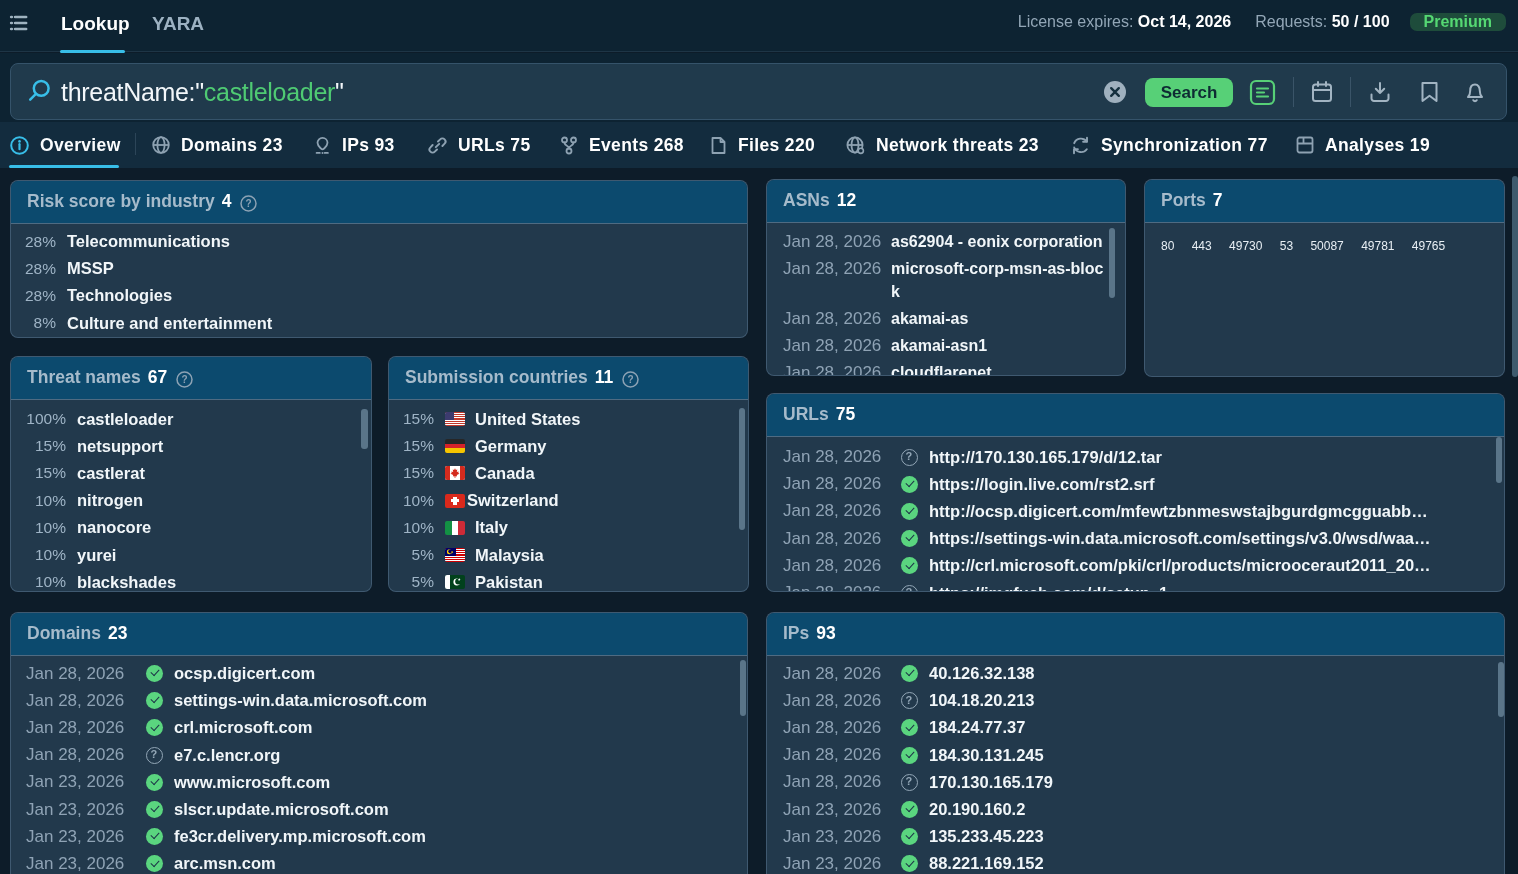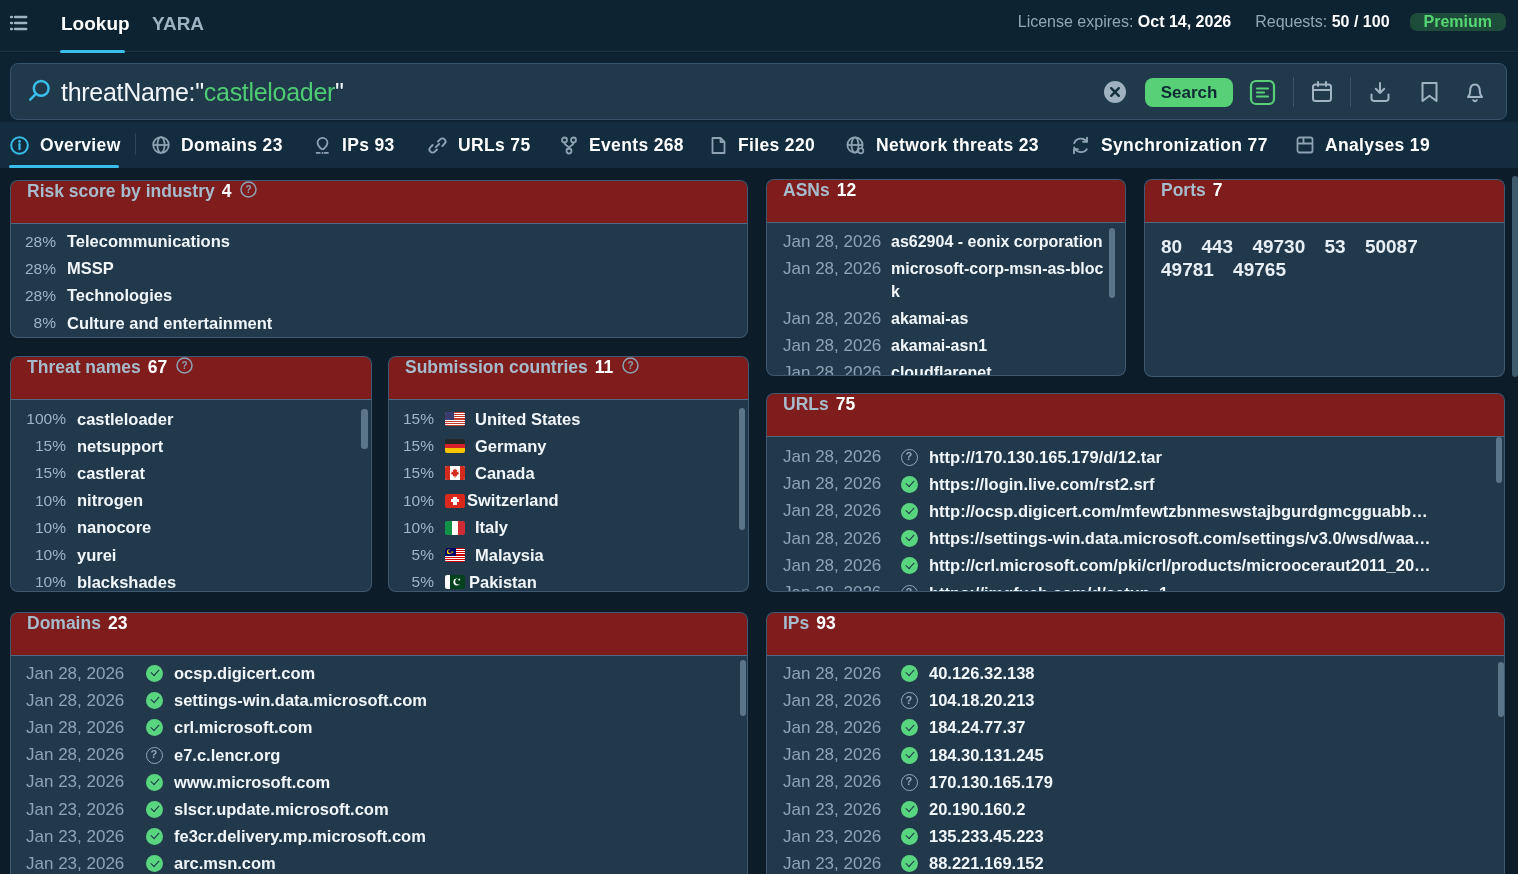--- a/index.html
+++ b/index.html
@@ -25,21 +25,21 @@
 #btn-search{position:absolute;left:1145px;top:78px;width:88px;height:29px;background:#57D077;border-radius:8px;color:#0E2B33;font-weight:bold;font-size:17px;display:flex;align-items:center;justify-content:center}
 
 #tabrow{position:absolute;left:0;top:122px;width:1518px;height:46px;background:#132C3E}
 .tab{position:absolute;top:122px;height:46px;display:flex;align-items:center;font-size:17.5px;letter-spacing:0.35px;font-weight:bold;color:#ffffff}
 .tab svg{margin-right:11px}
 #tab-ov{color:#FAFCFD}
 #ov-under{position:absolute;left:9px;top:165px;width:110px;height:3px;background:#38BEE8;border-radius:2px}
 #tabdiv{position:absolute;left:135px;top:133px;width:1px;height:22px;background:#2C4558}
 
 .card{position:absolute;background:#22394C;border:1px solid rgba(125,160,190,0.32);border-radius:8px;overflow:hidden}
-.chead{height:43px;background:#7f1d1d;border-bottom:1px solid #4F6B82;display:flex;align-items:flex-start;padding:0 16px;font-size:17.5px;font-weight:bold;color:#A6BBCB}
+.chead{height:43px;background:#0c4a6e;border-bottom:1px solid #4F6B82;display:flex;align-items:flex-end;padding:11px 16px;font-size:17.5px;font-weight:bold;color:#A6BBCB}
 .chead .cnt{color:#FFFFFF;margin-left:7px}
 .chead svg{margin-left:9px}
 .rows{padding-top:4px}
 .row{height:27.2px;display:flex;align-items:center}
 .pct{color:#9FB4C6;font-size:15.5px;text-align:right;flex:none}
 .val{color:#F1F6F9;font-size:16.5px;font-weight:bold;white-space:nowrap}
 .date{color:#8FA3B5;font-size:17px;flex:none}
 .sbar{position:absolute;background:#5A7589;border-radius:3px}
 .flag{width:20px;height:14px;border-radius:2px;overflow:hidden;position:relative;flex:none}
 .ic{width:17px;height:17px;border-radius:50%;flex:none;margin-left:10px;position:relative}
@@ -291,21 +291,21 @@
       </div>
     <div class="row">
         <span class="pct" style="width:33px">5%</span>
         <span class="flag" style="margin-left:11px" id="f-pk">
           <svg width="20" height="14" viewBox="0 0 20 14" style="position:absolute;left:0;top:0">
             <circle cx="11.8" cy="7" r="3.4" fill="#FFF"></circle>
             <circle cx="13.2" cy="6.4" r="3" fill="#01411C"></circle>
             <path d="M14.6 3.2l.45 1 1.05.1-.8.75.25 1.05-.95-.6-.95.55.3-1.05-.8-.7 1.1-.05z" fill="#FFF" transform="scale(0.9) translate(1.2,0.2)"></path>
           </svg>
         </span>
-        <span class="val" style="margin-left:4px">Pakistan</span>
+        <span class="val" style="margin-left:10px">Pakistan</span>
       </div>
   </div>
 </div>
 <div class="sbar" style="left:739px;top:408px;width:6px;height:122px"></div>
 
 <div class="card" style="left:10px;top:612px;width:738px;height:290px">
   <div class="chead">Domains<span class="cnt">23</span></div>
   <div class="rows" style="padding-left:15px">
     <div class="row">
         <span class="date" style="width:110px">Jan 28, 2026</span>
@@ -374,21 +374,21 @@
     <div class="arow">
         <span class="date" style="width:99px;flex:none">Jan 28, 2026</span>
         <span class="val aval">cloudflarenet</span>
       </div>
   </div>
 </div>
 <div class="sbar" style="left:1109px;top:228px;width:6px;height:70px"></div>
 
 <div class="card" style="left:1144px;top:179px;width:361px;height:198px">
   <div class="chead">Ports<span class="cnt">7</span></div>
-  <div style="padding:12px 16px 0;font-size:19px;font-weight:bold;color:#E8EFF4;line-height:23px;word-spacing:14px">80 443 49730 53 50087 49781 49765</div>
+  <div style="padding:12px 16px 0;font-size:12px;font-weight:normal;color:#E8EFF4;line-height:23px;word-spacing:14px">80 443 49730 53 50087 49781 49765</div>
 </div>
 
 <div class="card" style="left:766px;top:393px;width:739px;height:199px">
   <div class="chead">URLs<span class="cnt">75</span></div>
   <div class="rows" style="padding-left:16px;padding-top:6.5px">
     <div class="row">
         <span class="date" style="width:108px">Jan 28, 2026</span>
         <span class="ic qq"></span>
         <span class="val iv uv">http://170.130.165.179/d/12.tar</span>
       </div>

